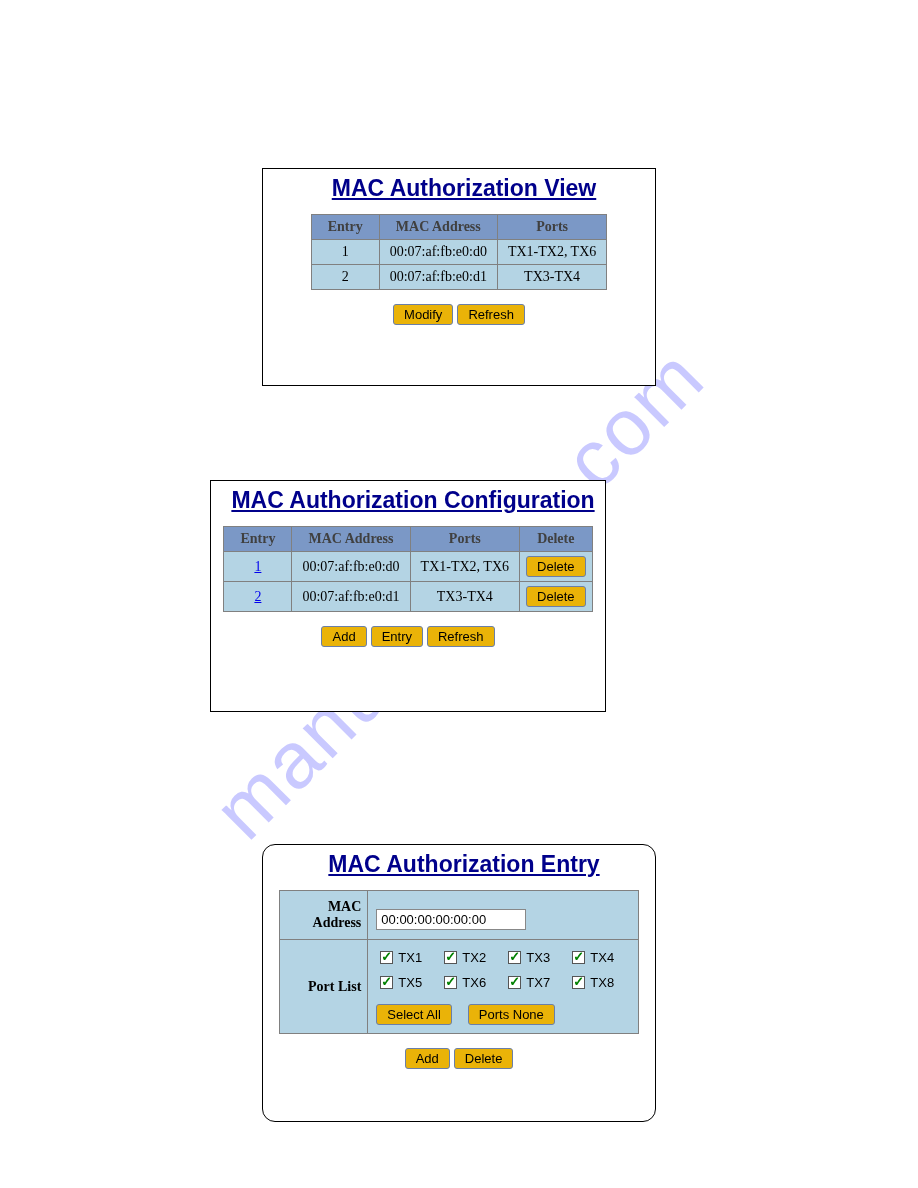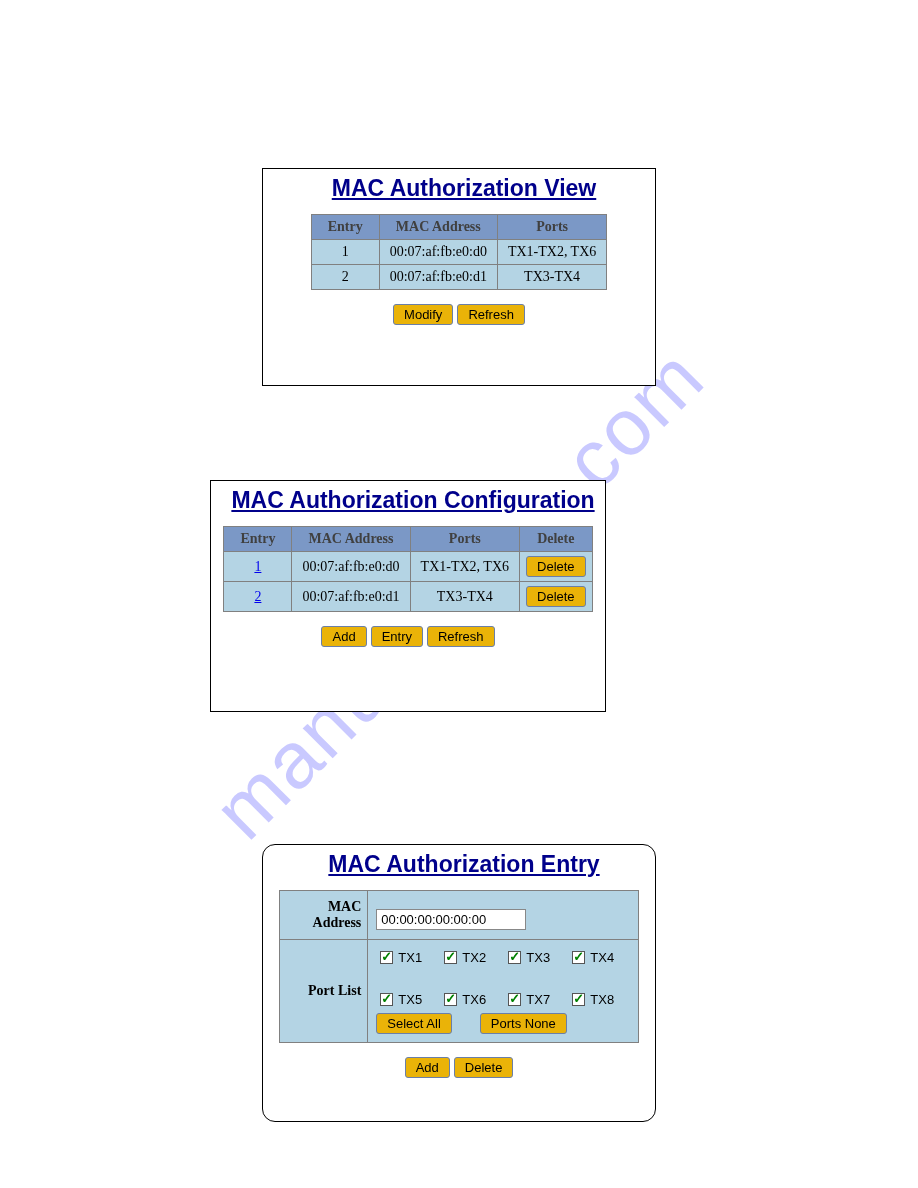--- a/index.html
+++ b/index.html
@@ -111,22 +111,22 @@
     font-family: Arial, sans-serif;
     font-size: 13px;
     padding: 2px 4px;
     border: 1px solid #888;
     width: 140px;
     margin-top: 9px;
   }
   .portgrid {
     display: grid;
     grid-template-columns: repeat(4, 62px);
-    gap: 23px 2px;
-    margin-bottom: 4px;
+    gap: 6px 2px;
+    margin-bottom: 12px;
     font-family: Arial, sans-serif;
     font-size: 13px;
   }
   .portgrid label {
     display: flex;
     align-items: center;
     gap: 2px;
   }
   .cb {
     appearance: none;
@@ -141,21 +141,21 @@
     content: "✓";
     position: absolute;
     left: 0;
     top: -3px;
     font-size: 13px;
     color: #008000;
     font-weight: bold;
   }
   .selbtns {
     display: flex;
-    gap: 28px;
+    gap: 16px;
   }
 </style>
 </head>
 <body>
 
 <div class="watermark">manualshive.com</div>
 
 <div class="panel" style="left:262px; top:168px; width:394px; height:218px;">
   <div class="panel-title">MAC Authorization View</div>
   <table class="data">

